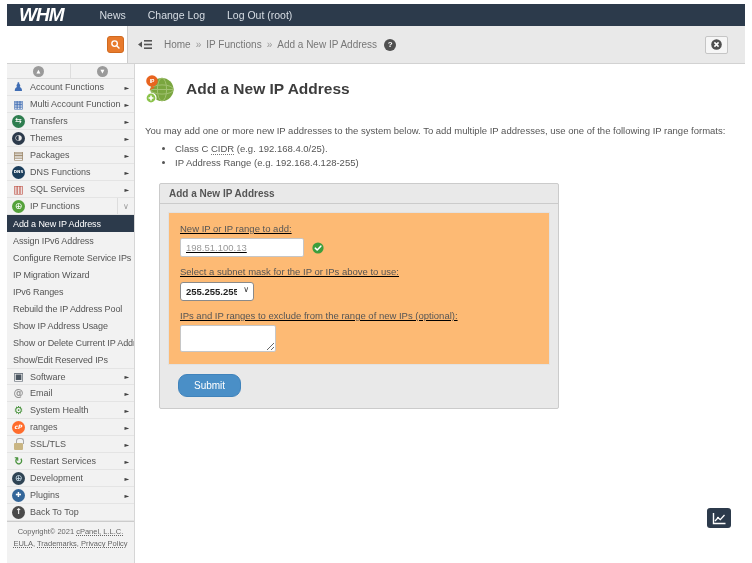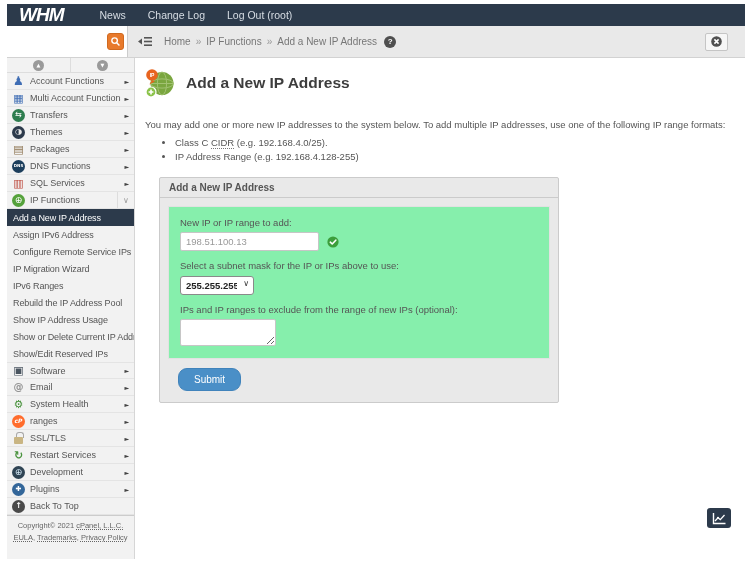--- a/index.html
+++ b/index.html
@@ -5,21 +5,21 @@
   * { margin:0; padding:0; box-sizing:border-box; }
   html,body { width:752px; height:563px; background:#fff; font-family:"Liberation Sans",sans-serif; overflow:hidden; }
   .page { position:absolute; left:7px; top:4px; width:738px; height:556px; }
 
   
   .tophdr { height:22px; background:#2c3a4b; display:flex; align-items:center; padding:0 12px; }
   .logo { color:#fff; font-weight:bold; font-style:italic; font-size:19px; letter-spacing:-1px; margin-right:14px; }
   .navlink { color:#d7dde4; font-size:10.5px; margin-left:22px; cursor:pointer; }
 
   
-  .toolbar { height:32px; background:#e9e9e9; border-bottom:1px solid #d2d2d2; display:flex; align-items:center; }
+  .toolbar { height:38px; background:#e9e9e9; border-bottom:1px solid #d2d2d2; display:flex; align-items:center; }
   .searchwrap { width:121px; height:100%; background:#fff; border-right:1px solid #ccc; display:flex; align-items:center; padding:0 3px 0 5px; }
   .searchwrap input { flex:1; min-width:0; border:none; outline:none; font-size:10px; background:transparent; }
   .searchbtn { width:17px; height:17px; background:#e87a2c; border:1px solid #d06a20; border-radius:3px; display:flex; align-items:center; justify-content:center; cursor:pointer; flex:none; }
   .collapseicon { margin-left:10px; cursor:pointer; display:flex; }
   .crumbs { margin-left:12px; font-size:10px; color:#777; display:flex; align-items:center; white-space:nowrap; }
   .crumbs .sep { margin:0 5px; color:#999; }
   .crumbs .crumb { cursor:pointer; }
   .helpicon { width:12px; height:12px; border-radius:50%; background:#4f4f4f; color:#fff; font-size:8px; font-weight:bold; display:flex; align-items:center; justify-content:center; margin-left:7px; cursor:pointer; }
   .closebtn { margin-left:auto; margin-right:17px; width:23px; height:18px; background:#f6f6f6; border:1px solid #c5c5c5; border-radius:2px; display:flex; align-items:center; justify-content:center; cursor:pointer; }
 
@@ -75,24 +75,24 @@
   .content { padding:10px 0 0 8px; }
   .titlerow { display:flex; align-items:center; }
   .pgtitle { font-size:15.5px; font-weight:bold; color:#3d3d3d; margin-left:10px; }
   .intro { margin:21px 0 0 2px; font-size:9.5px; color:#555; }
   .blist { margin:7px 0 0 0; padding-left:32px; font-size:9.5px; color:#555; }
   .blist li { margin-bottom:3px; }
   .term { border-bottom:1px dotted #777; cursor:help; }
 
   .panel { margin:15px 0 0 16px; width:400px; background:#e9e9e9; border:1px solid #cbcbcb; border-radius:2px; }
   .panelhdr { padding:4px 9px; border-bottom:1px solid #cbcbcb; font-size:10px; font-weight:bold; color:#555; }
-  .whitebox { margin:8px; background:#86efac; border:1px solid #e2e2e2; padding:10px 11px 12px 11px; }
+  .whitebox { margin:8px; background:#fdba74; border:1px solid #e2e2e2; padding:10px 11px 12px 11px;text-decoration:underline; }
   .flabel { font-size:9.5px; color:#555; margin-bottom:4px; }
   .iprow { display:flex; align-items:center; margin-bottom:9px; }
-  .ipinput { width:139px; height:19px; border:1px solid #c6c6c6; border-radius:2px; font-size:9.5px; color:#999; padding:0 5px; outline:none; font-family:"Liberation Sans",sans-serif; }
+  .ipinput { width:124px; height:19px; border:1px solid #c6c6c6; border-radius:2px; font-size:9.5px; color:#999; padding:0 5px; outline:none; font-family:"Liberation Sans",sans-serif; }
   .okicon { margin-left:8px; display:flex; }
   .selwrap { position:relative; display:inline-block; margin-bottom:9px; }
   .selwrap select { appearance:none; -webkit-appearance:none; width:74px; height:19px; border:1px solid #8a8a8a; border-radius:3px; background:#fff; font-size:9.5px; font-weight:bold; color:#222; padding:0 16px 0 5px; outline:none; font-family:"Liberation Sans",sans-serif; }
   .selwrap::after { content:"∨"; position:absolute; right:5px; top:4px; font-size:8px; color:#333; pointer-events:none; font-family:"DejaVu Sans",sans-serif; }
   .excl { width:96px; height:27px; border:1px solid #c6c6c6; border-radius:2px; resize:both; font-family:"Liberation Sans",sans-serif; font-size:9.5px; outline:none; display:block; }
   .submitrow { padding:1px 0 11px 18px; }
   .submitbtn { background:#4a8fc7; border:1px solid #4083bb; color:#fff; font-size:10px; padding:5px 15px; border-radius:9px; cursor:pointer; font-family:"Liberation Sans",sans-serif; }
 
   .analyticsbtn { position:absolute; left:700px; top:504px; width:24px; height:20px; background:#2c3a4b; border-radius:3px; display:flex; align-items:center; justify-content:center; cursor:pointer; }
 </style>

